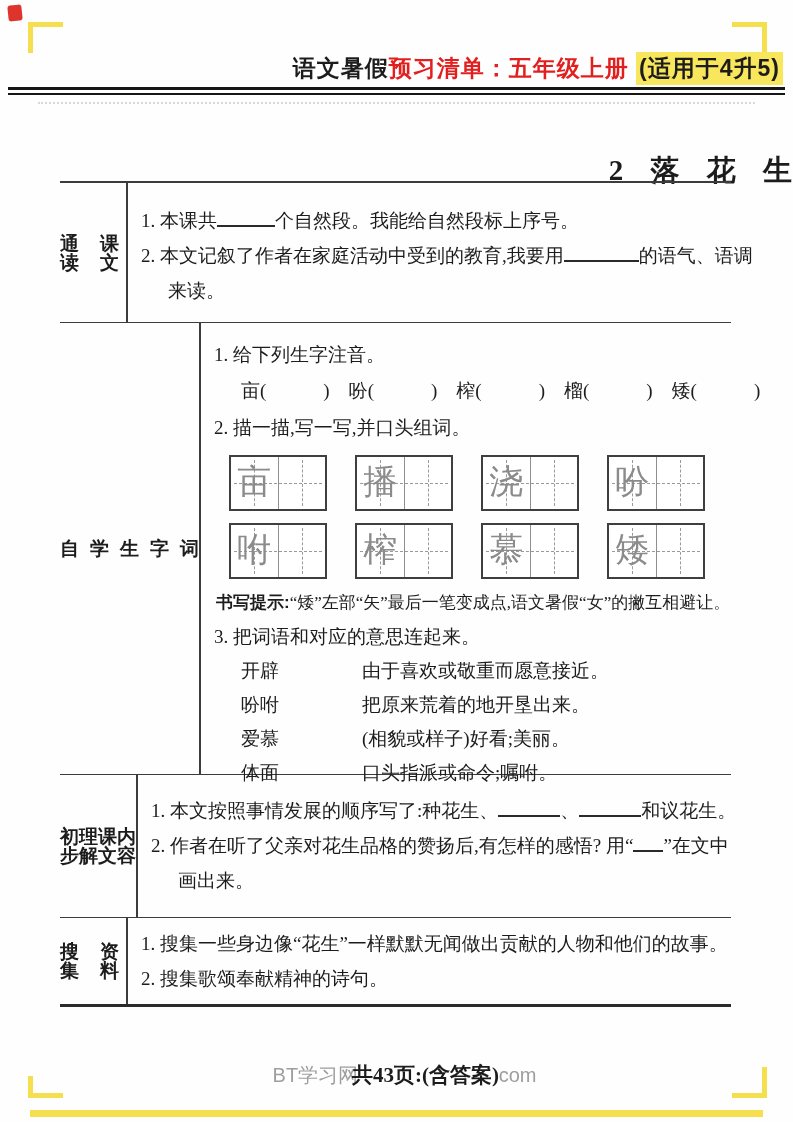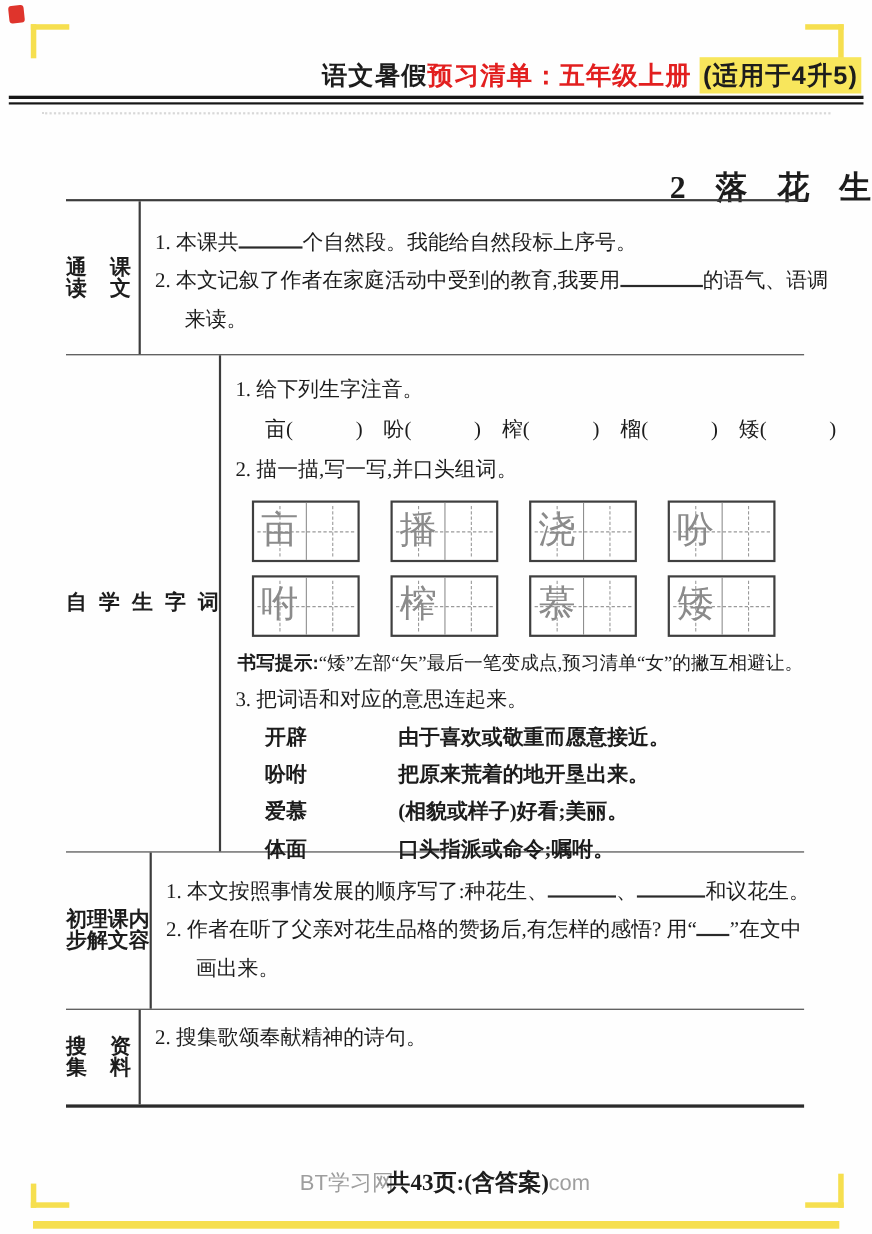--- a/index.html
+++ b/index.html
@@ -62,21 +62,21 @@
   .phalf { flex:1; position:relative; }
   .phalf + .phalf { border-left:1px solid #8f8f8f; }
   .phalf::before { content:""; position:absolute; top:3px; bottom:3px; left:50%; border-left:1px dashed #9a9a9a; }
   .pchar { position:absolute; z-index:2; left:0; width:100%; top:50%; transform:translateY(-52%);
     text-align:center; font-size:34px; line-height:1; color:#8b8b8b; }
 
   .hint { margin:9px 0 0 2px; line-height:30px; font-size:17px; white-space:nowrap; }
   .hint-label { font-family:"Liberation Sans", sans-serif; font-weight:700; }
 
   .q3line { line-height:34px; margin-top:2px; }
-  .pair { display:flex; line-height:34px; padding-left:27px;font-weight:bold; }
+  .pair { display:flex; line-height:34px; padding-left:27px; }
   .pair .term { width:121px; }
 
   
   .footer { position:absolute; top:1061px; left:16px; right:0; text-align:center; white-space:nowrap; }
   .wm { color:var(--wm); font-size:20px; font-family:"Liberation Sans", sans-serif; position:relative; z-index:1; }
   .pageinfo { font-size:21px; font-weight:700; margin:0 -6px; position:relative; z-index:2; }
 </style>
 </head>
 <body>
 
@@ -171,21 +171,21 @@
               <div class="phalf"></div>
             </div>
           <div class="pbox">
               <div class="phalf">
                 <span class="pchar">矮</span>
               </div>
               <div class="phalf"></div>
             </div>
         </div>
 
-        <p class="hint"><span class="hint-label">书写提示:</span><span>“矮”左部“矢”最后一笔变成点,预习清单“女”的撇互相避让。</span></p>
+        <p class="hint"><span class="hint-label">书写提示:</span><span>“矮”左部“矢”最后一笔变成点,语文暑假“女”的撇互相避让。</span></p>
         <p class="line q3line"><span>3. 把词语和对应的意思连起来。</span></p>
 
         <div class="pair">
           <span class="term">开辟</span>
           <span class="meaning">由于喜欢或敬重而愿意接近。</span>
         </div>
         <div class="pair">
           <span class="term">吩咐</span>
           <span class="meaning">把原来荒着的地开垦出来。</span>
         </div>
@@ -213,20 +213,21 @@
         <p class="line cont"><span>画出来。</span></p>
       </div>
     </div>
 
     <div class="trow" style="height:86px;">
       <div class="tlabel gap14">
         <span>搜集</span>
         <span>资料</span>
       </div>
       <div class="tcontent pt8">
+        <p class="line"><span>1. 搜集一些身边像“花生”一样默默无闻做出贡献的人物和他们的故事。</span></p>
         <p class="line"><span>2. 搜集歌颂奉献精神的诗句。</span></p>
       </div>
     </div>
 
   </div>
 
   <div class="footer">
     <span class="wm">BT学习网</span><span class="pageinfo">共43页:(含答案)</span><span class="wm">.com</span>
   </div>
 

